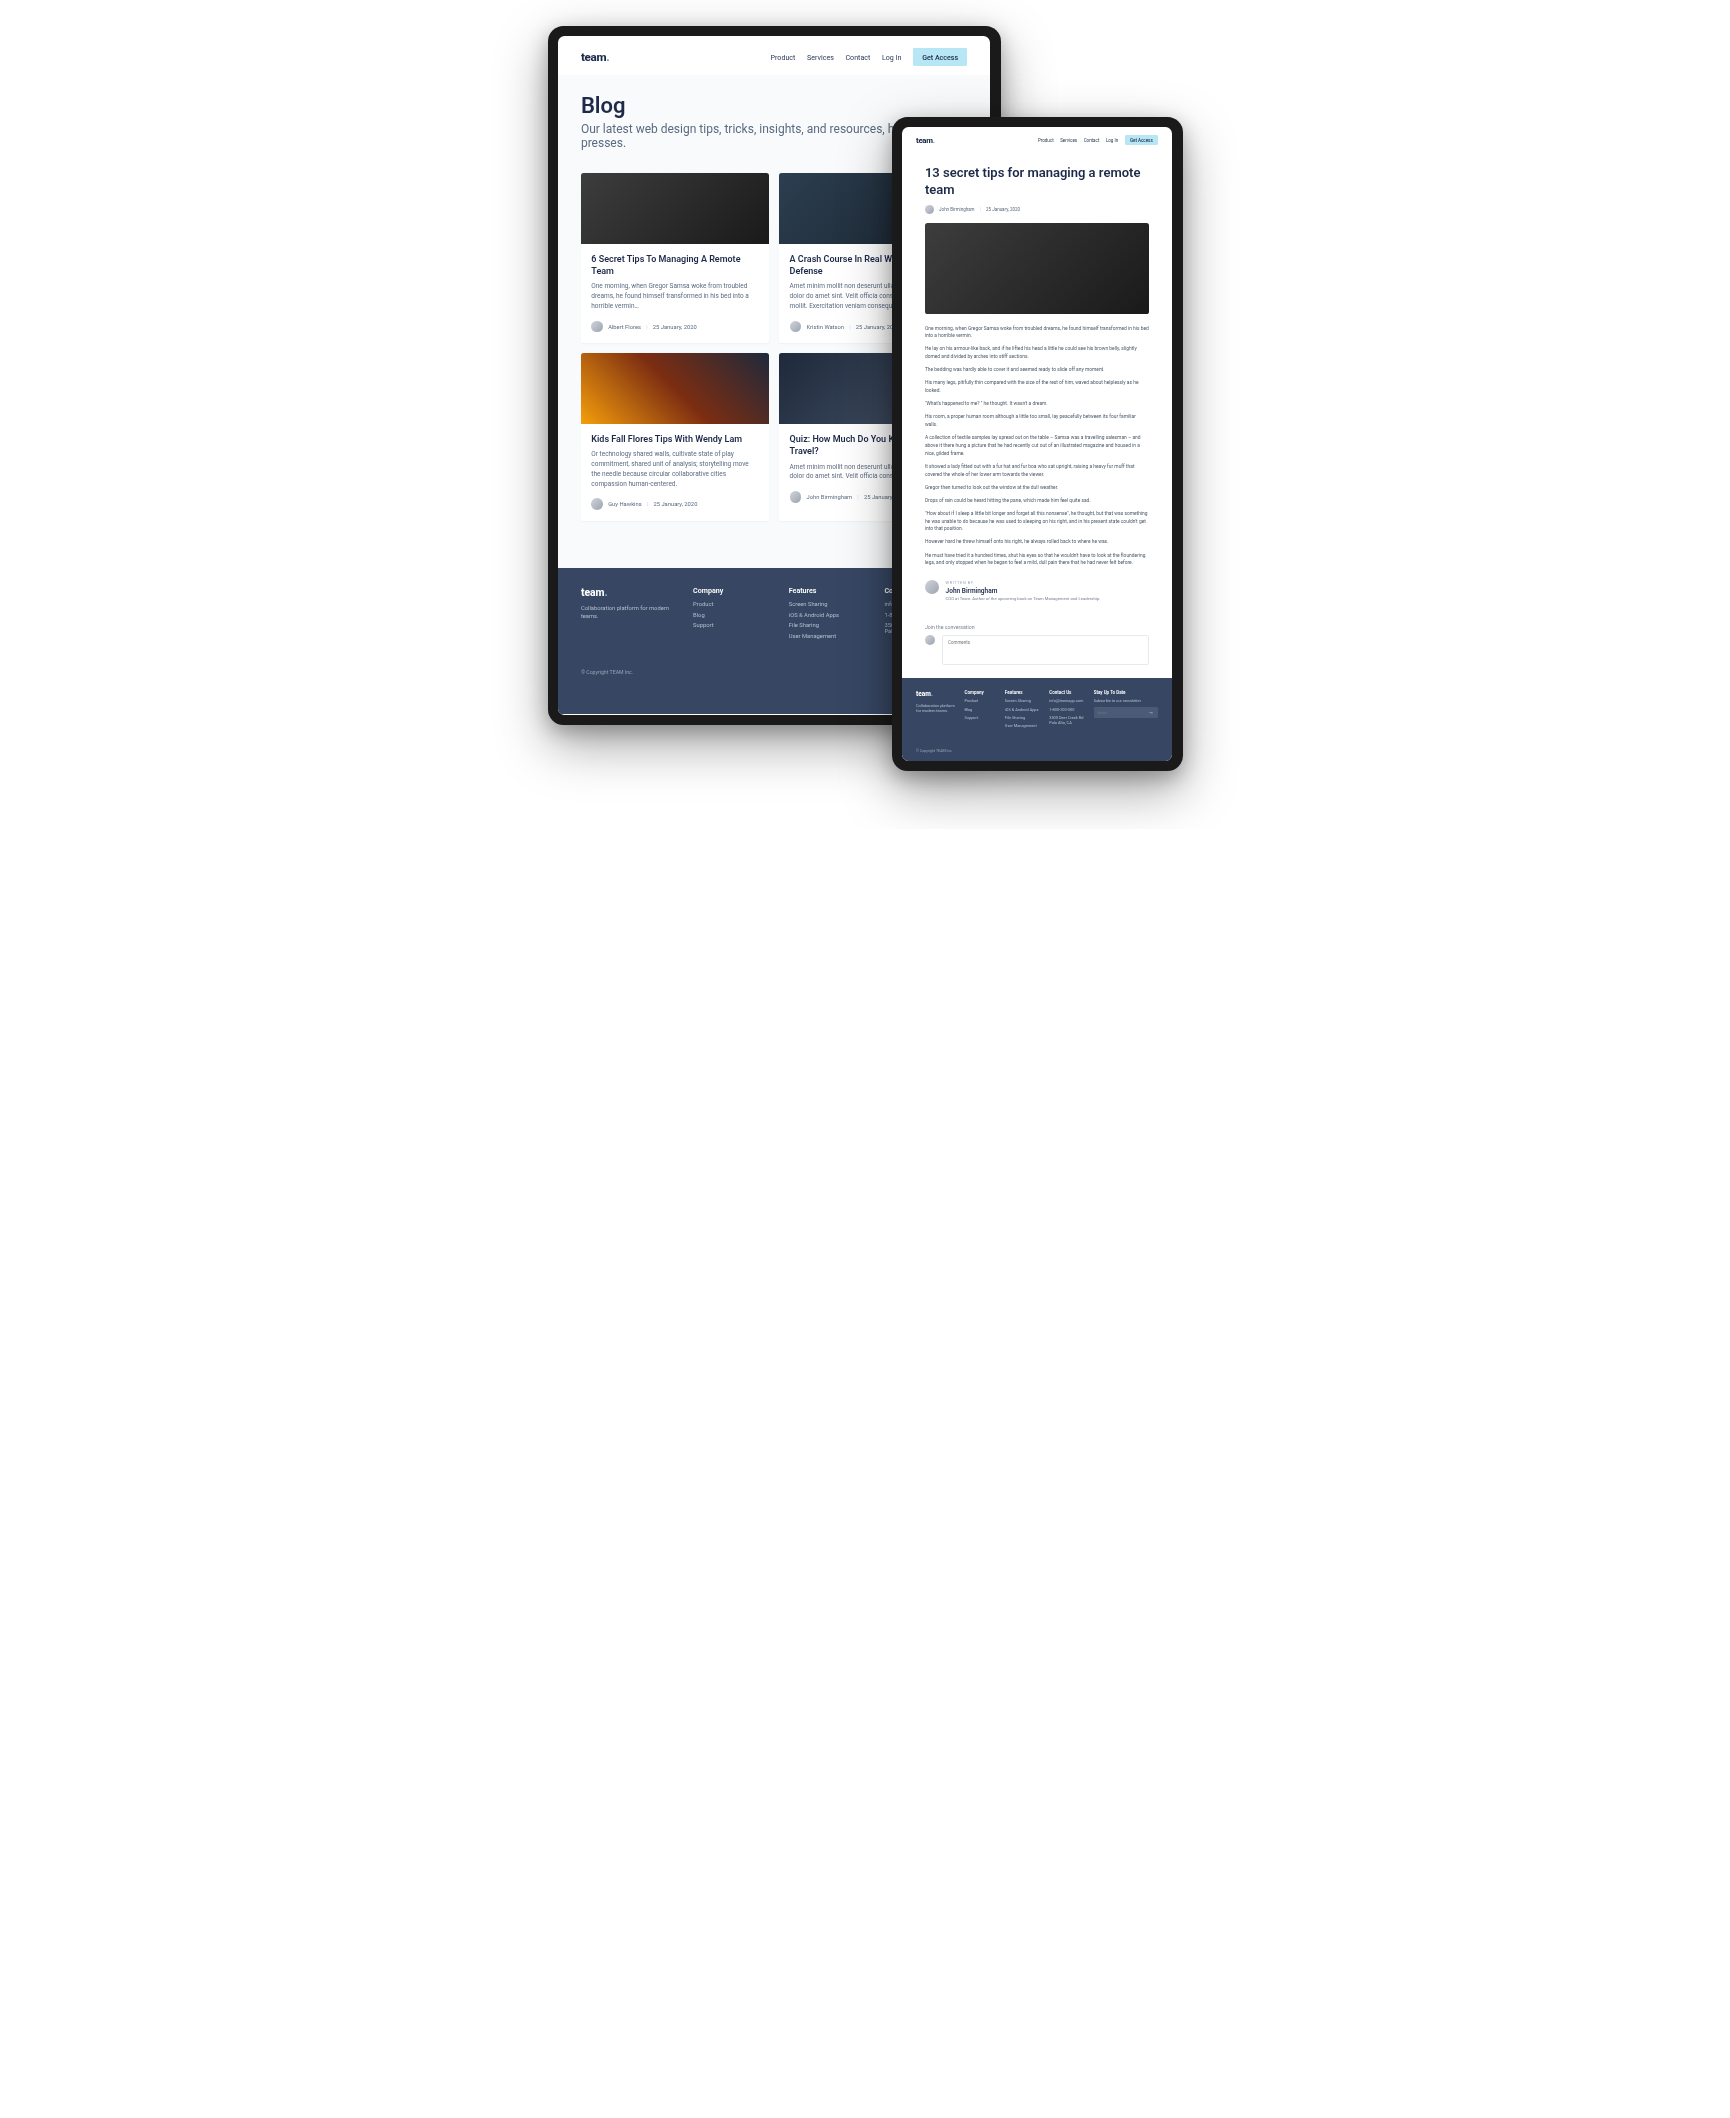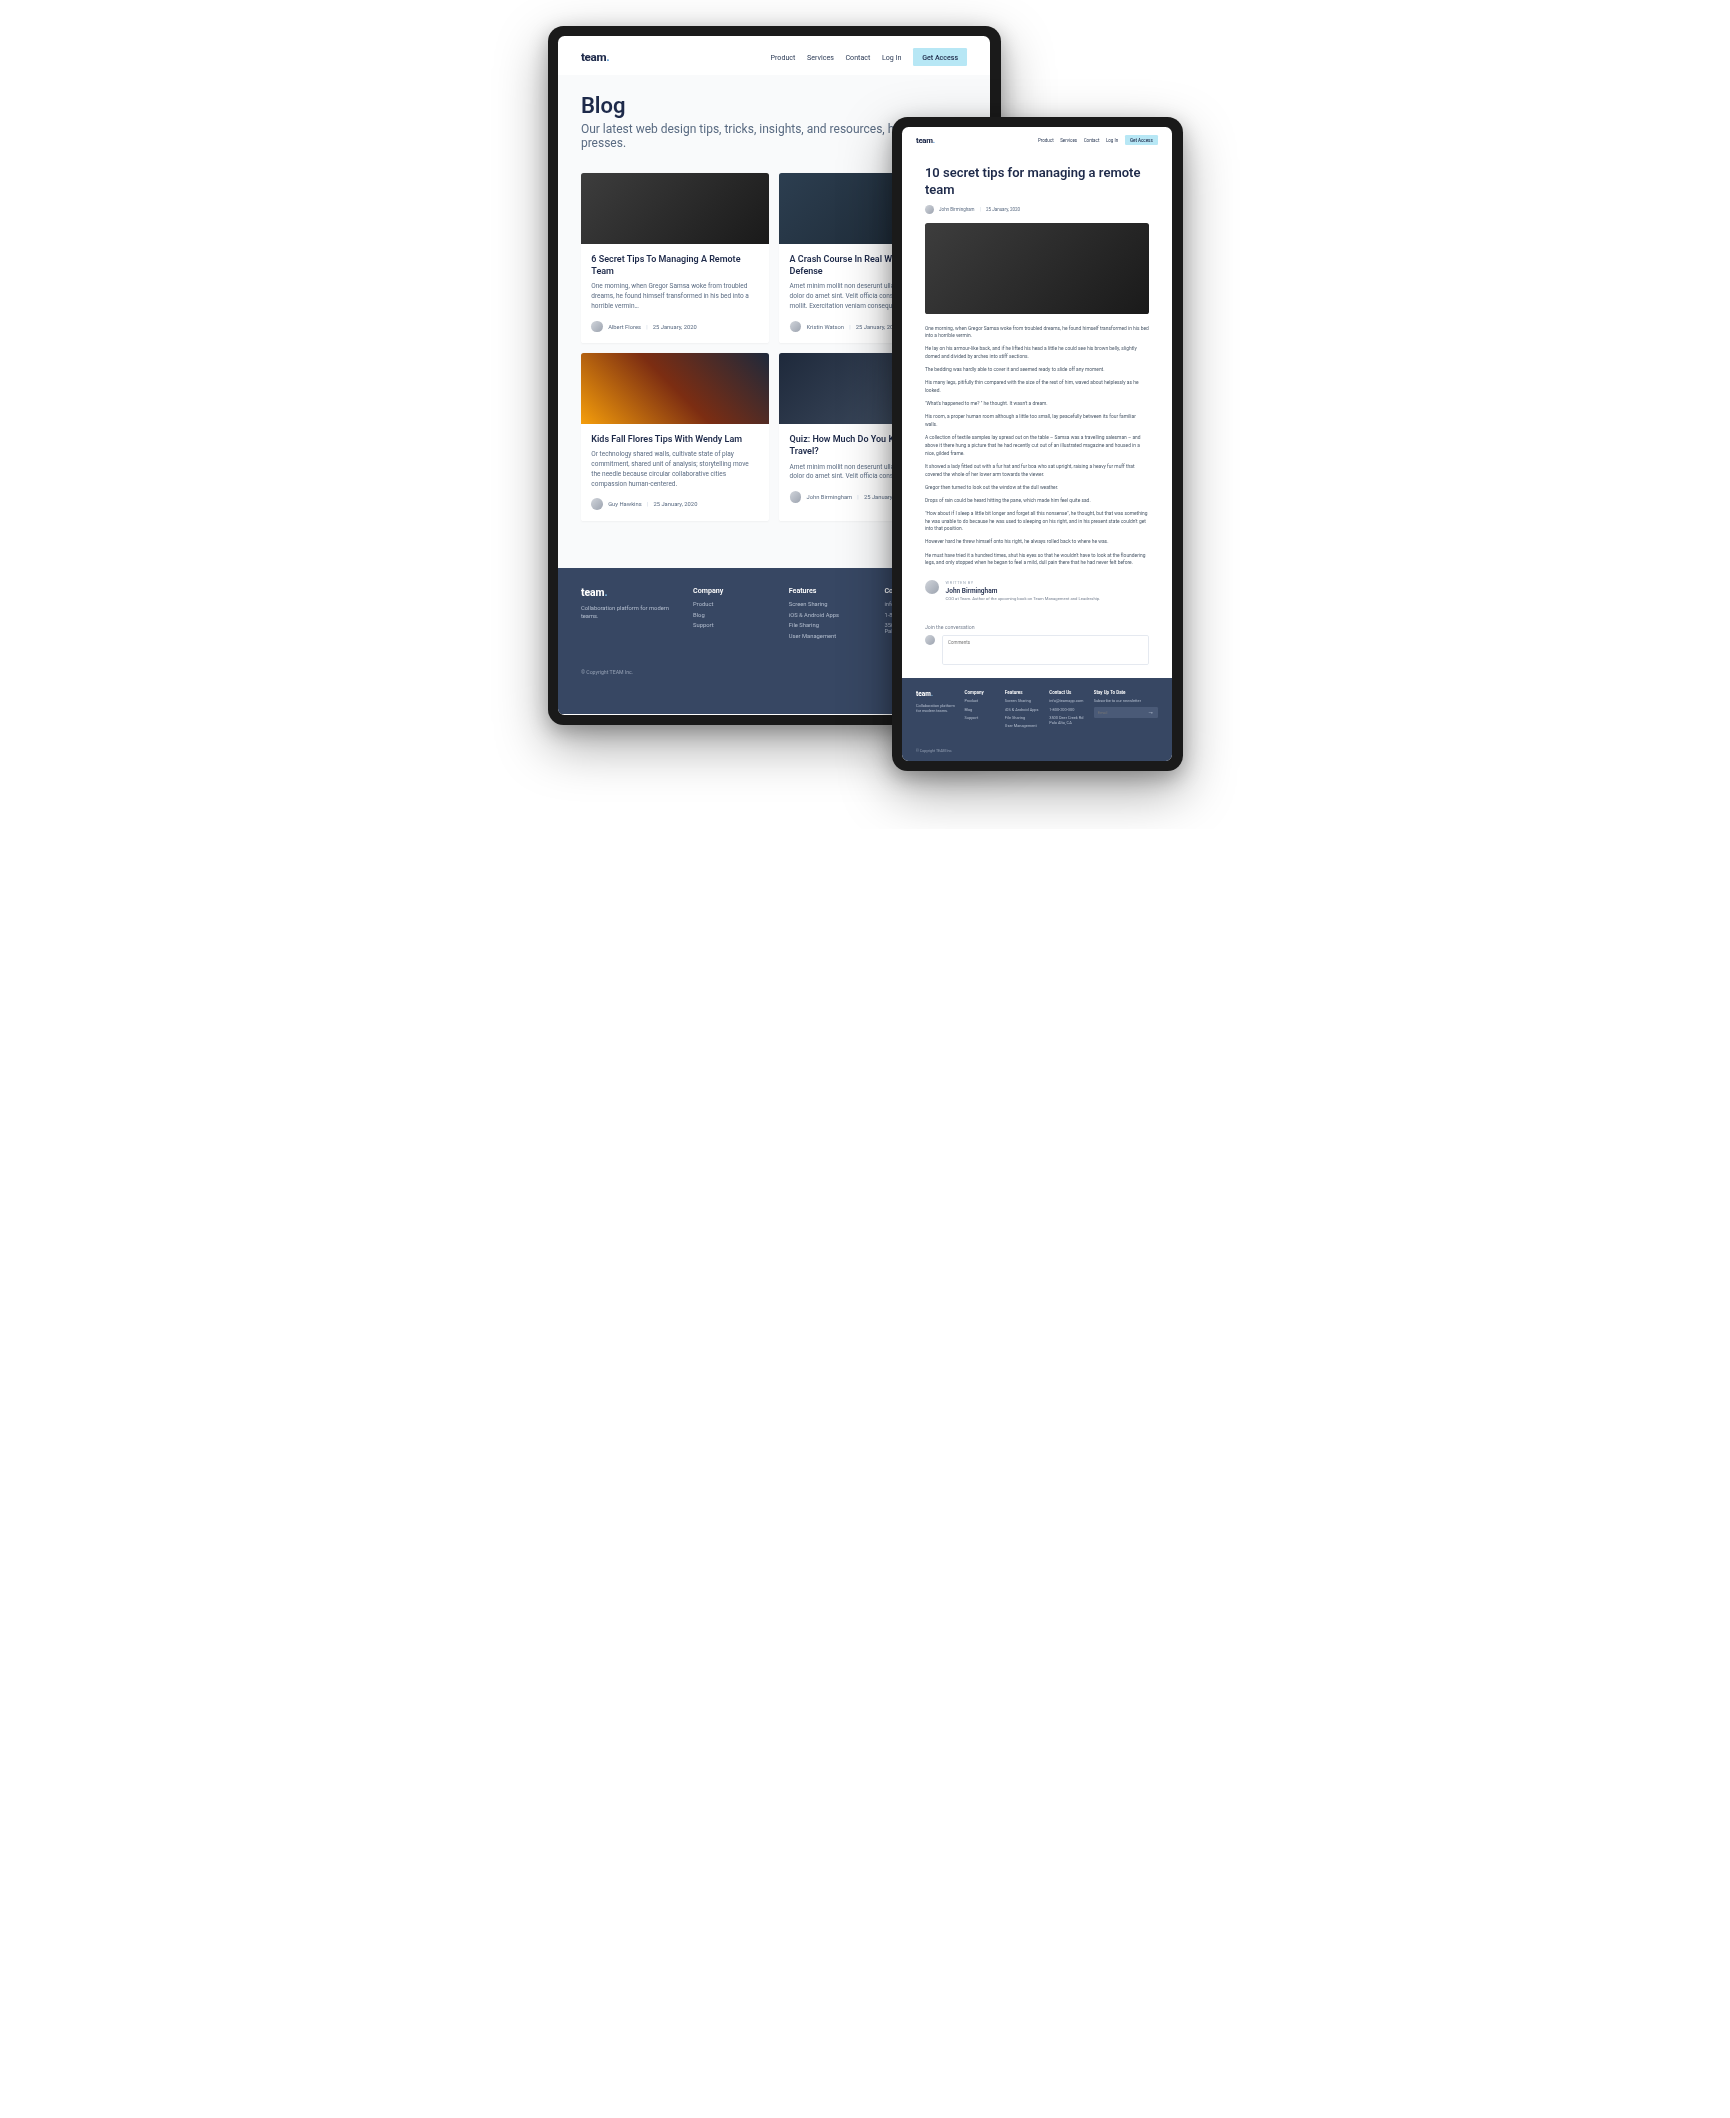--- a/index.html
+++ b/index.html
@@ -205,21 +205,21 @@
         <div class="nav">
           <a>Product</a>
           <a>Services</a>
           <a>Contact</a>
           <a>Log In</a>
           <span class="cta">Get Access</span>
         </div>
       </div>
 
       <div class="article">
-        <div class="a-title">10 secret tips for managing a remote team</div>
+        <div class="a-title">13 secret tips for managing a remote team</div>
         <div class="a-meta">
           <div class="avatar"></div>
           <span>John Birmingham</span>
           <span class="sep">|</span>
           <span>25 January, 2020</span>
         </div>
         <div class="a-hero img-team"></div>
         <div class="a-body">
           <p>One morning, when Gregor Samsa woke from troubled dreams, he found himself transformed in his bed into a horrible vermin.</p>
           <p>He lay on his armour-like back, and if he lifted his head a little he could see his brown belly, slightly domed and divided by arches into stiff sections.</p>

